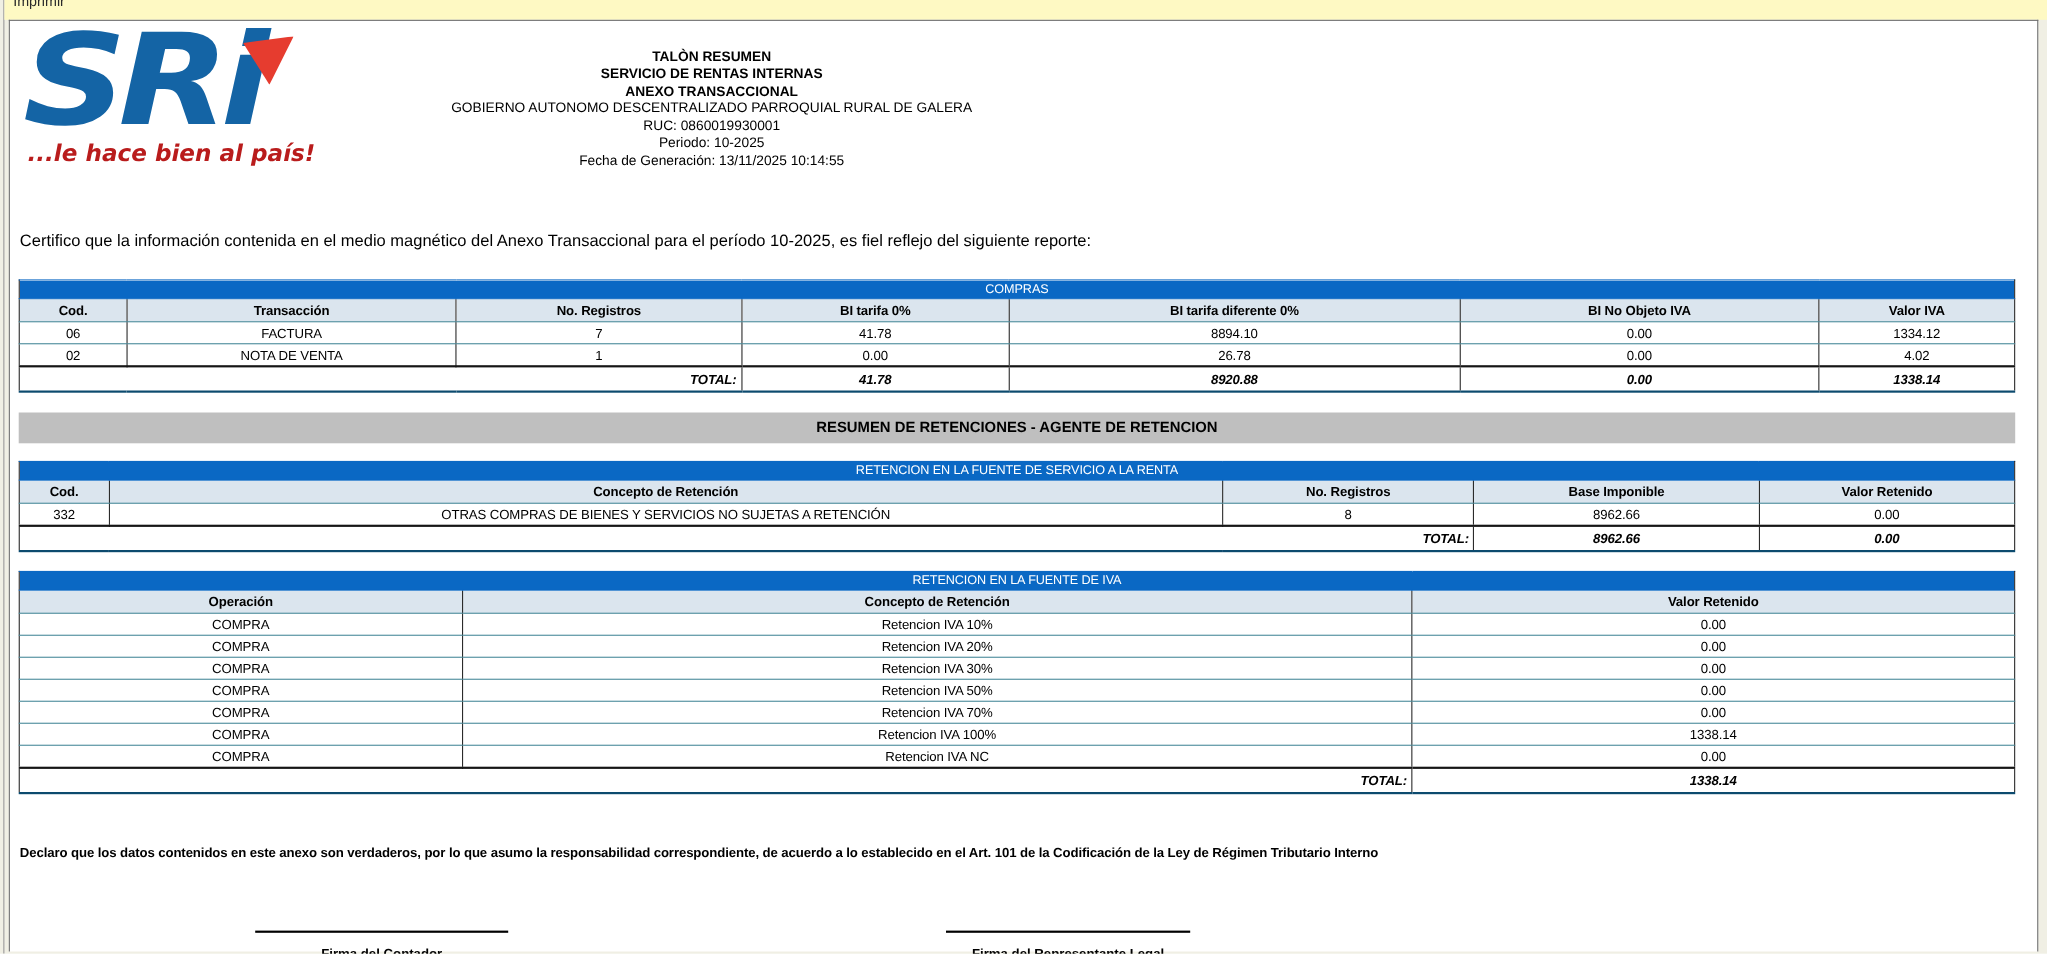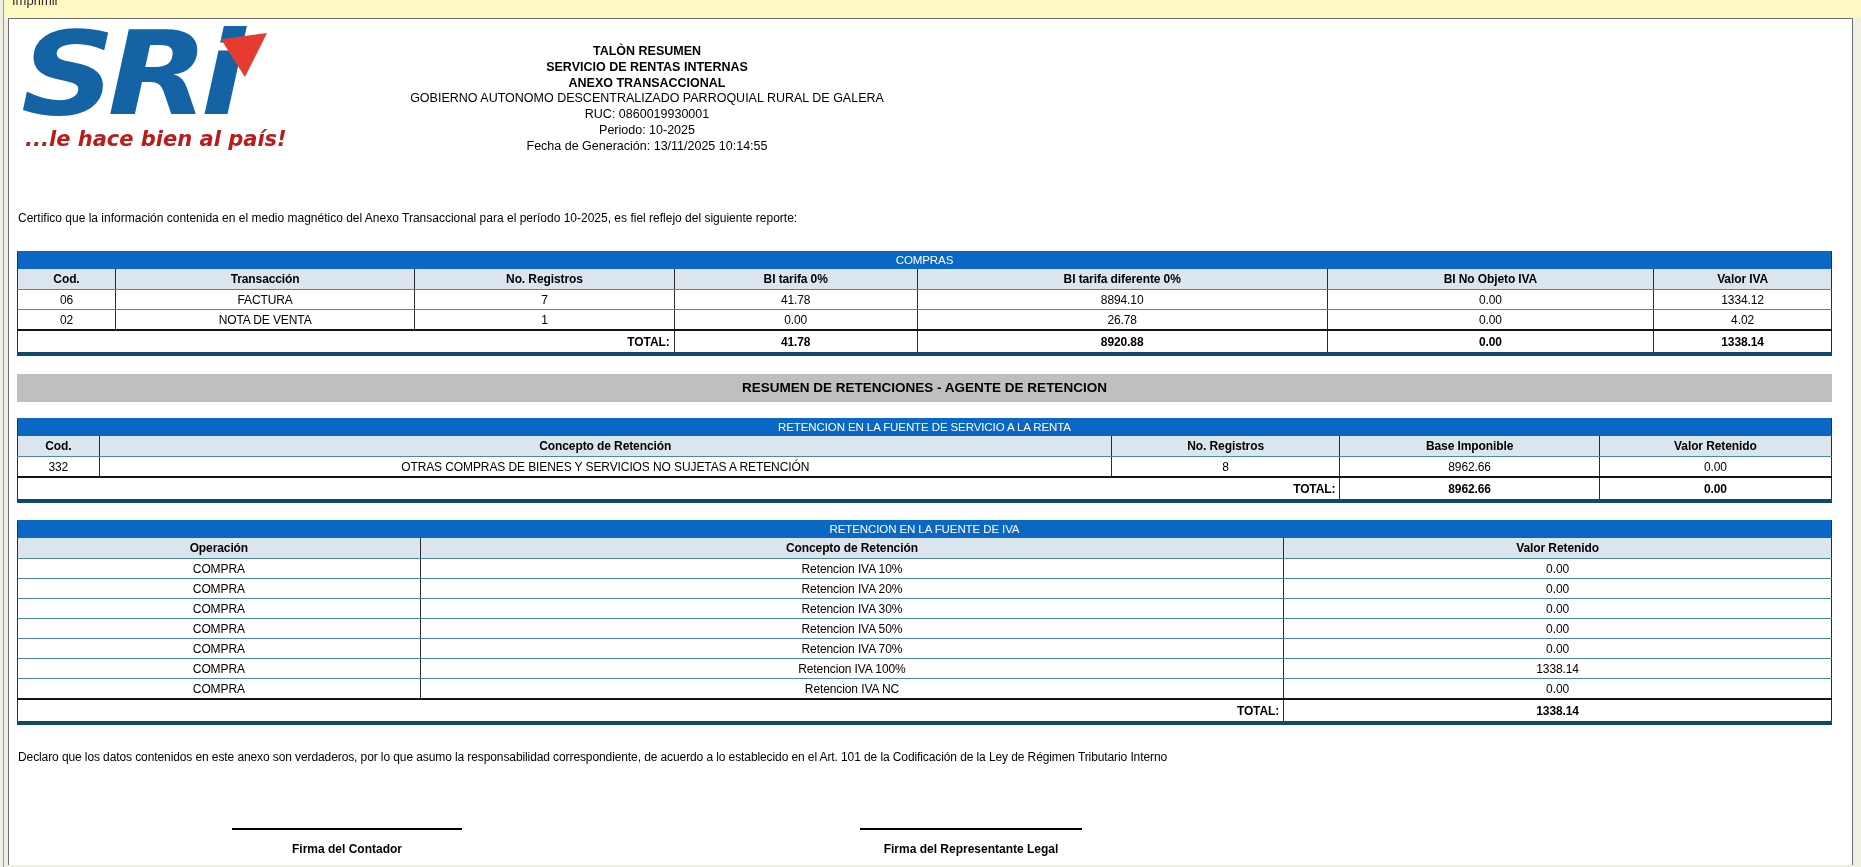--- a/index.html
+++ b/index.html
@@ -32,43 +32,43 @@
     background:#e63c2f; clip-path:polygon(0 14%, 100% 0, 52% 100%);
   }
   .logo-tagline {
     position:absolute; top:96px; left:8px;
     font-family:"DejaVu Sans", sans-serif; font-weight:bold; font-style:italic;
     font-size:21px; color:#b91c1c; white-space:nowrap;
   }
   .header-block { width:660px; flex:0 0 660px; text-align:center; padding-top:13px; font-size:12.5px; line-height:15.8px; }
   .header-block .bold { font-weight:bold; }
 
-  .certify { margin:34px 0 26px 1px; font-size:12px; }
+  .certify { margin:34px 0 26px 1px; font-size:15px; }
 
   
   table.rpt { border-collapse:collapse; width:100%; table-layout:fixed; font-size:12px; letter-spacing:-0.1px; }
   .rpt td {
     border-style:solid; border-width:1px; border-color:#4a8a9b #2b2b2b;
     text-align:center; padding:2.5px 4px; line-height:14px; overflow:hidden; white-space:nowrap;
   }
   .rpt tr.bar td {
     background:#0a68c4; color:#fff; font-weight:normal; font-size:11.5px;
     padding:1.5px 4px; line-height:13px; border-color:#0a68c4 #2b2b2b;
   }
   .rpt tr.cols td { background:#dbe5ee; font-weight:bold; padding:3px 4px; }
-  .rpt tr.total td { font-weight:bold; border-top:2px solid #161616; border-bottom:4px solid #0c4a6e; padding:3.5px 4px; }
+  .rpt tr.total td { font-weight:bold; border-top:2px solid #161616; border-bottom:2px solid #0c4a6e; padding:3.5px 4px;font-style:italic; }
   .rpt td.tlabel { text-align:right; padding-right:7px; }
 
   .section-bar {
     background:#bfbfbf; height:28px; line-height:28px; text-align:center;
     font-weight:bold; font-size:13.5px; margin:18px 0 16px 0;
   }
   .spacer17 { height:17px; }
 
-  .declare { font-weight:normal; font-size:12px; margin:25px 0 0 1px; letter-spacing:-0.1px; }
+  .declare { font-weight:bold; font-size:12px; margin:46px 0 0 1px; letter-spacing:-0.1px; }
 
   .signatures { display:flex; margin-top:64px; }
   .sig { text-align:center; }
   .sig1 { margin-left:215px; width:230px; }
   .sig2 { margin-left:398px; width:222px; }
   .sig-line { border-top:2px solid #000; height:0; }
   .sig-label { margin-top:12px; font-weight:bold; font-size:12px; }
 </style>
 </head>
 <body>

